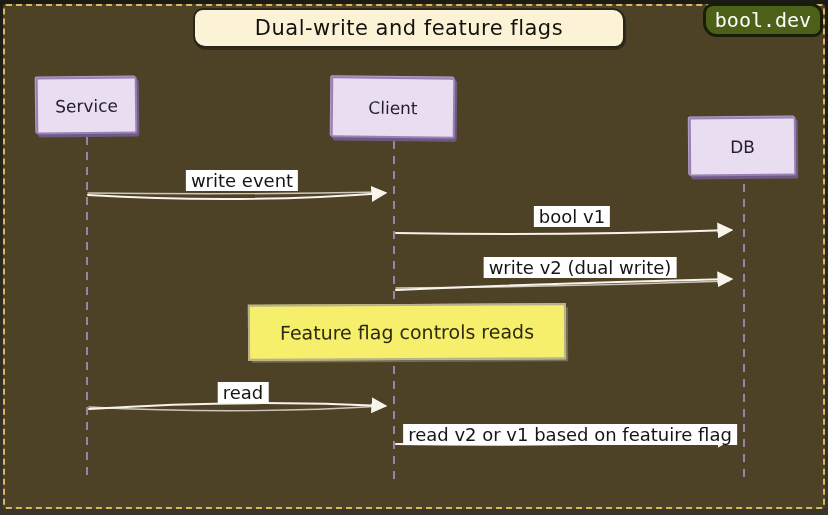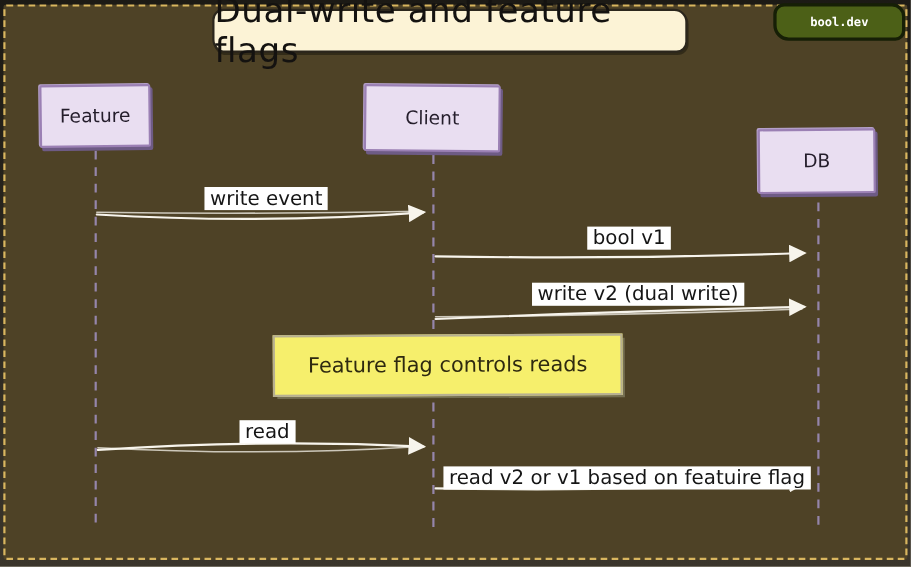--- a/index.html
+++ b/index.html
@@ -20,30 +20,30 @@
     position:absolute;left:3px;top:4px;right:3px;bottom:6px;
     border:2px dashed var(--frame_dash);
     background:var(--canvas_bg);
     border-radius:3px;
   }
   .title-box{
     position:absolute;left:193px;top:8px;width:432px;height:40px;
     background:var(--title_fill);
     border:2px solid #2b261c;border-radius:10px 12px 10px 12px;
     display:flex;align-items:center;justify-content:center;
-    font-size:31px;color:#141210;letter-spacing:.5px;
+    font-size:21px;color:#141210;letter-spacing:.5px;
     box-shadow:1px 2px 0 rgba(0,0,0,.35);
   }
   .badge{
     position:absolute;left:703px;top:3px;width:120px;height:34px;
     background:var(--badge_fill);
     border:3px solid #161f06;border-radius:10px 12px 9px 14px;
     display:flex;align-items:center;justify-content:center;
-    font-family:"DejaVu Sans Mono",monospace;font-weight:bold;
-    font-size:11px;color:var(--badge_text);
+    font-family:"DejaVu Sans Mono",monospace;font-weight:normal;
+    font-size:20px;color:var(--badge_text);
   }
   .actor{
     position:absolute;
     background:var(--actor_fill);
     border:2px solid var(--actor_border);
     box-shadow:2px 3px 0 0 #6e5b85, -1px -1px 0 0 #b4a0c9;
     display:flex;align-items:center;justify-content:center;
     font-size:17px;color:#241d2b;border-radius:2px;
   }
   .actor-client{left:36px;top:77px;width:101px;height:57px;transform:rotate(-.7deg);}
@@ -100,21 +100,21 @@
   <path class="arrow ghost" d="M 89 407 Q 240 415 383 406"></path>
 
   <path class="arrow" d="M 396 444 Q 565 447 731 439" marker-end="url(#arrowhead)"></path>
 </svg>
 
 <div class="title-box">Dual-write and feature flags</div>
 
 <div class="badge">bool.dev</div>
 
 <div class="actor actor-client">
-  <span>Feature</span>
+  <span>Service</span>
 </div>
 <div class="actor actor-service">
   <span>Client</span>
 </div>
 <div class="actor actor-db">
   <span>DB</span>
 </div>
 
 <div class="msg msg-0">write event</div>
 <div class="msg msg-1">bool v1</div>

